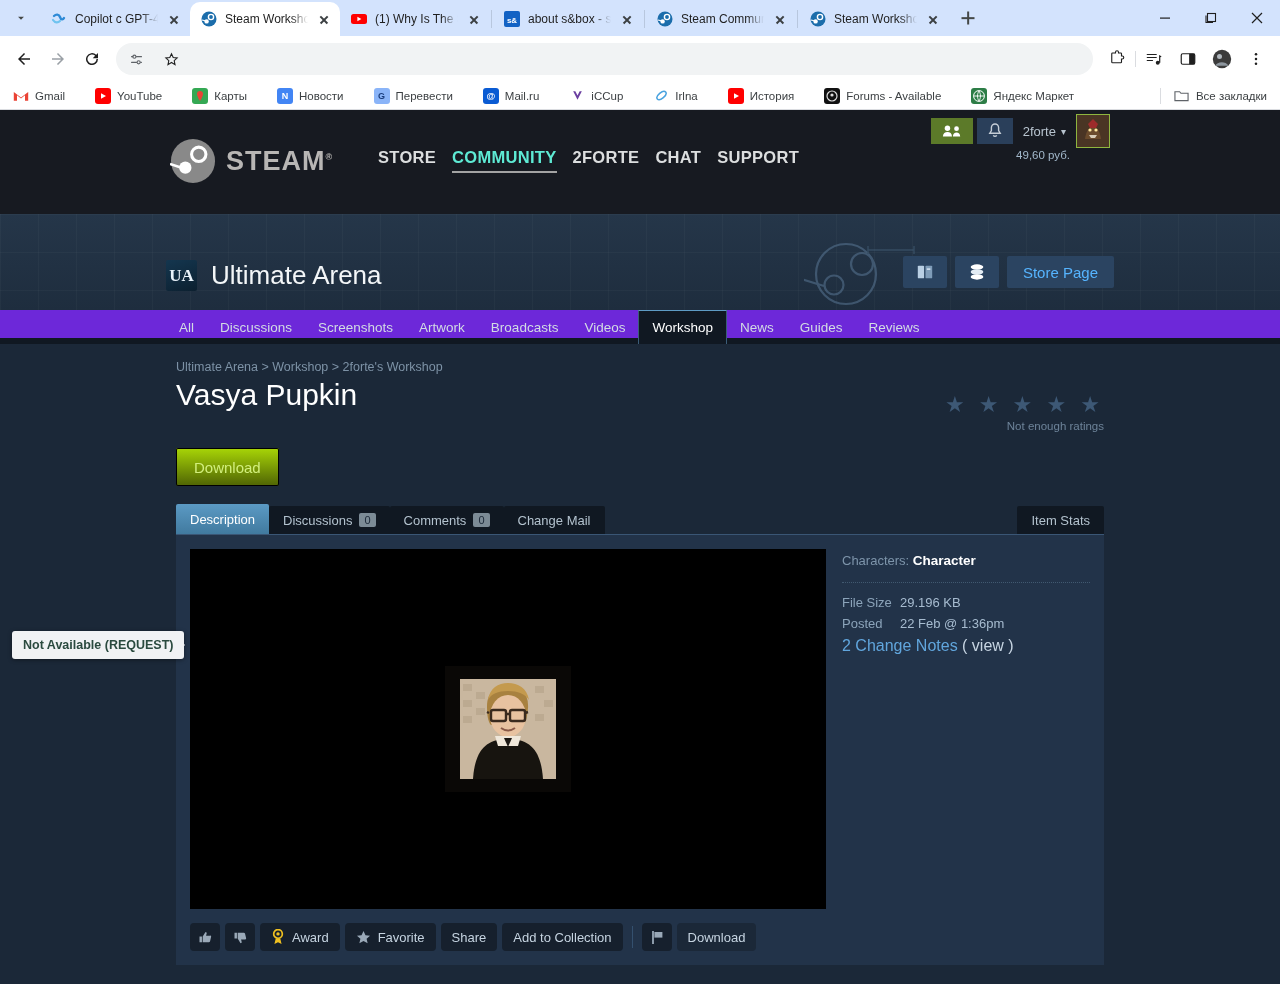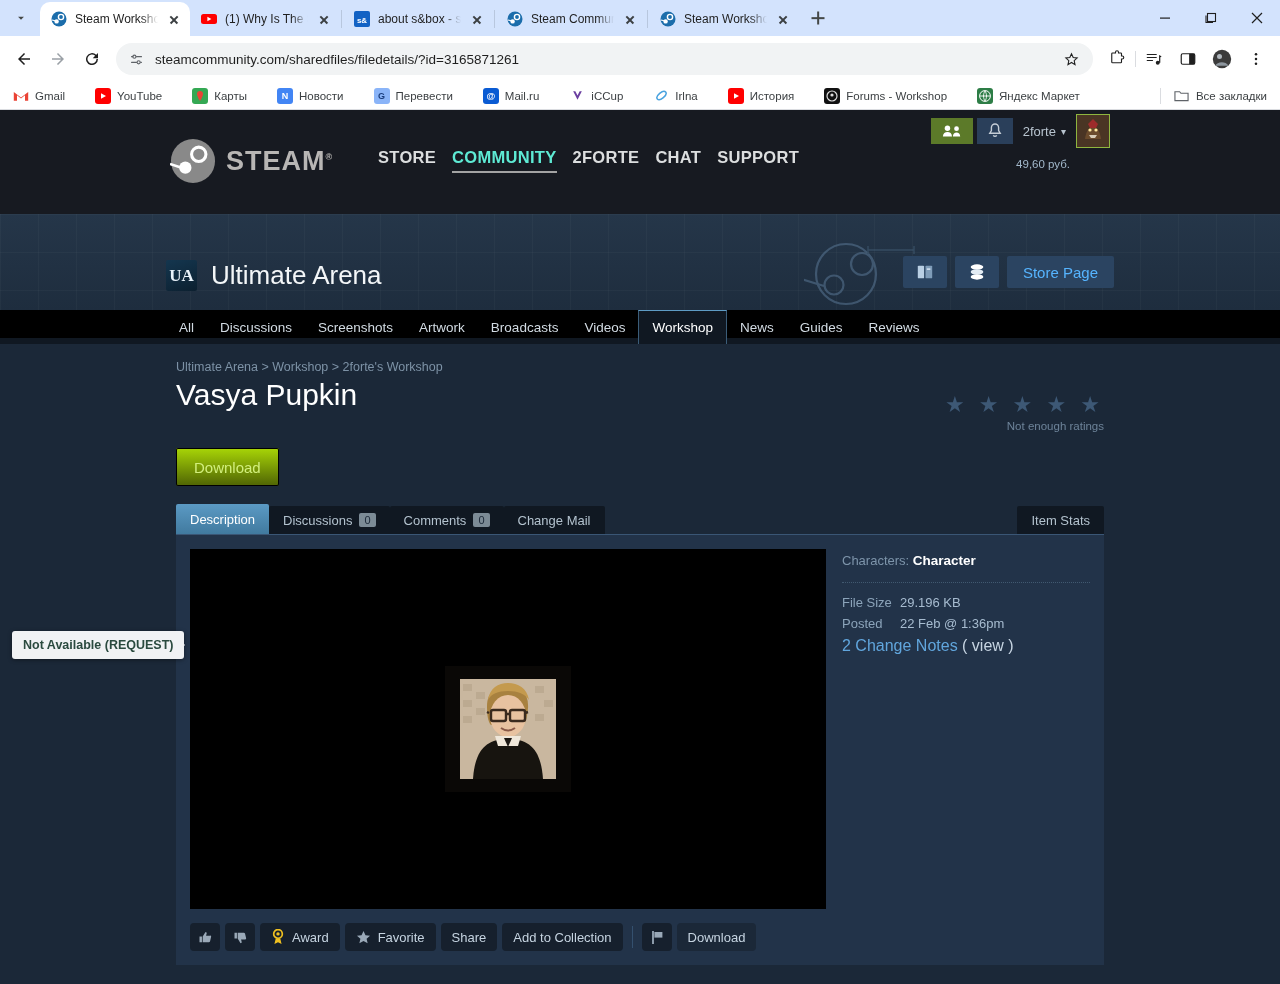--- a/index.html
+++ b/index.html
@@ -118,21 +118,21 @@
   .sh-green {
     width: 42px; height: 26px; background: #5c7a29;
     display: flex; align-items: center; justify-content: center;
   }
   .sh-bell {
     width: 36px; height: 26px; background: #2a3f5a;
     display: flex; align-items: center; justify-content: center;
   }
   .sh-user { font-size: 13px; color: #b8c4cf; padding: 0 6px; display:flex; align-items:center; gap:5px;}
   .sh-avatar { width: 34px; height: 34px; border: 1px solid #8fb63f; background:#3b2b20; overflow:hidden;}
-  .sh-wallet { font-size: 11.5px; color: #a3b9cc; margin-top: 10px; margin-right: 40px;}
+  .sh-wallet { font-size: 11.5px; color: #a3b9cc; margin-top: 1px; margin-right: 40px;}
 
   .apphub {
     height: 96px; position: relative; overflow: hidden;
     background: linear-gradient(to bottom, #253649, #1e2d3e);
   }
   .apphub::before {
     content:""; position:absolute; inset:0;
     background-image:
       linear-gradient(to right, rgba(255,255,255,.028) 1px, transparent 1px),
       linear-gradient(to bottom, rgba(255,255,255,.028) 1px, transparent 1px);
@@ -154,21 +154,21 @@
   }
   .ah-store {
     height: 32px; padding: 0 16px; background: #2b4461; border-radius: 2px;
     color: #56b4ff; font-size: 15px; display: flex; align-items: center;
   }
   .bigsteamlogo {
     position: absolute; right: 190px; top: 8px; opacity: .5;
   }
 
   .apptabs {
-    height: 34px; background: #000000; border-bottom: 6px solid #101822;
+    height: 34px; background: #6d28d9; border-bottom: 6px solid #101822;
   }
   .apptabs-inner { width: 948px; margin: 0 auto; display: flex; align-items: stretch; height: 34px; }
   .apptab {
     padding: 0 13px; display: flex; align-items: center; font-size: 13.5px;
     color: #d2dbe3; text-decoration: none;
   }
   .apptab.on {
     background: #101822; color: #ffffff; border-top: 1px solid #5e9bc4;
     border-left: 1px solid #3b5d79; border-right: 1px solid #3b5d79;
   }
@@ -251,20 +251,30 @@
 
 <div class="browser">
 
   <div class="tabstrip">
     <div class="tab-list-btn">
       <svg width="14" height="14" viewBox="0 0 24 24">
           <path d="M7 10l5 5 5-5z" fill="#444746"></path>
         </svg>
     </div>
 
+    <div class="tab">
+      <span class="favicon">
+        <svg width="16" height="16" viewBox="0 0 16 16">
+            <path d="M3 5c2-2 5-2 6 1 1 3 3 3 4 1" stroke="#2e8ad6" stroke-width="2.4" fill="none" stroke-linecap="round"></path>
+            <path d="M2 9c2 3 5 3 7 1" stroke="#6fc3ef" stroke-width="2.2" fill="none" stroke-linecap="round"></path>
+          </svg>
+      </span>
+      <span class="label">Copilot c GPT-4</span>
+      <span class="closebtn"></span>
+    </div>
 
     <div class="tab active">
       <span class="favicon">
         <svg width="16" height="16" viewBox="0 0 16 16">
             <circle cx="8" cy="8" r="7.5" fill="#1b6dab"></circle>
             <circle cx="10" cy="6" r="2.6" fill="none" stroke="#fff" stroke-width="1.4"></circle>
             <circle cx="5.6" cy="10.4" r="2.2" fill="#fff"></circle>
             <path d="M1 9l4 1" stroke="#fff" stroke-width="1.2"></path>
           </svg>
       </span>
@@ -366,21 +376,20 @@
     </div>
 
     <div class="omnibox">
       <span style="display:flex;align-items:center;">
         <svg width="17" height="17" viewBox="0 0 24 24">
             <circle cx="9" cy="8" r="2.2" fill="none" stroke="#5f6368" stroke-width="1.6"></circle>
             <circle cx="15" cy="16" r="2.2" fill="none" stroke="#5f6368" stroke-width="1.6"></circle>
             <path d="M12 8h7M5 8h2M5 16h7M18 16h1" stroke="#5f6368" stroke-width="1.6" stroke-linecap="round"></path>
           </svg>
       </span>
-      <span class="url" title="steamcommunity.com/sharedfiles/filedetails/?id=3165871261">steamcommunity.com/sharedfiles/filedetails/?id=3165871261</span>
       <span class="star">
         <svg width="17" height="17" viewBox="0 0 24 24">
             <path d="M12 4l2.4 5.2 5.6.6-4.2 3.8 1.2 5.6-5-3-5 3 1.2-5.6L4 9.8l5.6-.6z" fill="none" stroke="#1f1f1f" stroke-width="1.5"></path>
           </svg>
       </span>
     </div>
 
     <div class="tbtn">
       <svg width="18" height="18" viewBox="0 0 24 24">
           <path d="M10 3a2 2 0 0 1 4 0v1h3a1 1 0 0 1 1 1v3h1a2 2 0 0 1 0 4h-1v4a1 1 0 0 1-1 1H6a1 1 0 0 1-1-1V5a1 1 0 0 1 1-1h4z" fill="none" stroke="#1f1f1f" stroke-width="1.5"></path>
@@ -477,21 +486,21 @@
       </span>
       <span>История</span>
     </div>
     <div class="bm">
       <span class="ico" style="background:#111;">
         <svg width="12" height="12" viewBox="0 0 12 12">
             <circle cx="6" cy="6" r="5" fill="none" stroke="#ddd" stroke-width="1.2"></circle>
             <circle cx="6" cy="5" r="1.6" fill="#ddd"></circle>
           </svg>
       </span>
-      <span>Forums - Workshop</span>
+      <span>Forums - Available</span>
     </div>
     <div class="bm">
       <span class="ico" style="background:#2d7d46;">
         <svg width="12" height="12" viewBox="0 0 12 12">
             <circle cx="6" cy="6" r="5.4" fill="#2d7d46" stroke="#fff" stroke-width="1"></circle>
             <path d="M1 6h10M6 1c2 3 2 7 0 10M6 1C4 4 4 8 6 11" stroke="#fff" stroke-width=".9" fill="none"></path>
           </svg>
       </span>
       <span>Яндекс Маркет</span>
     </div>

